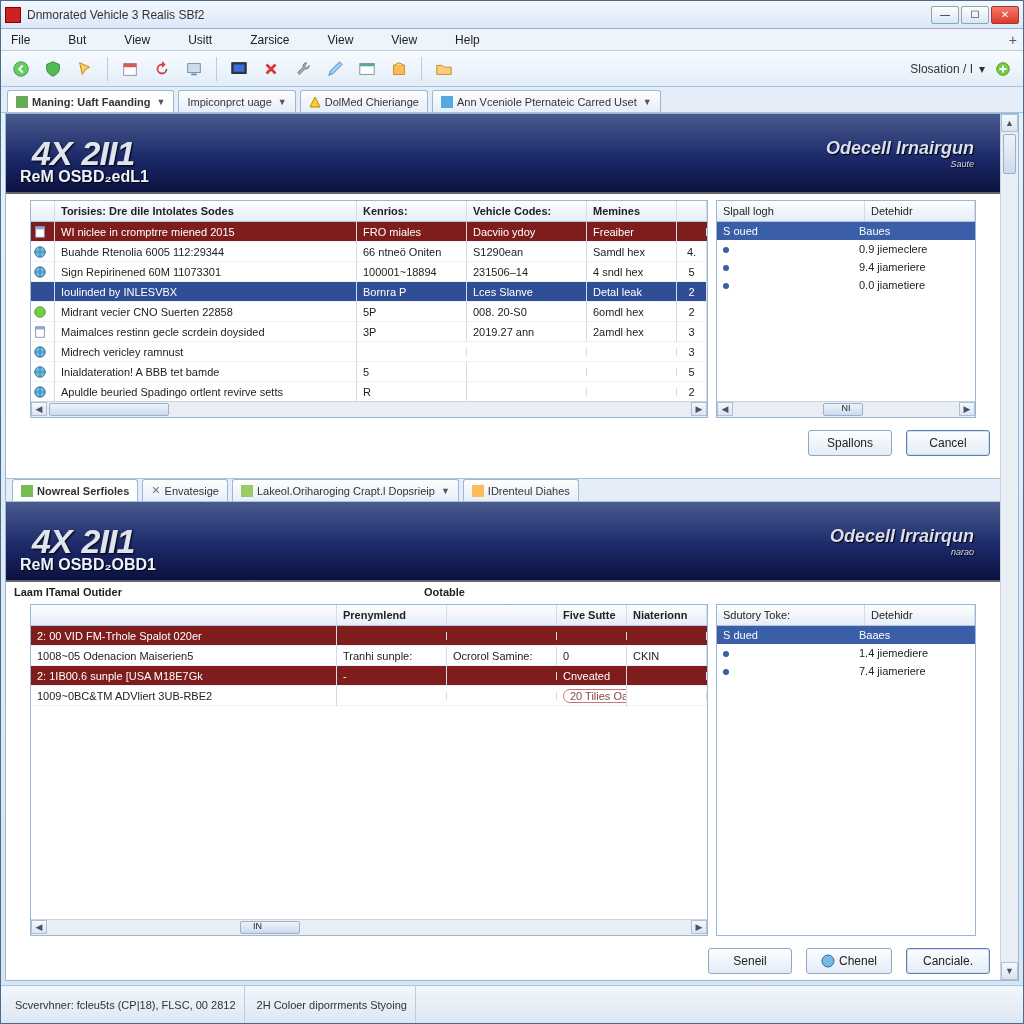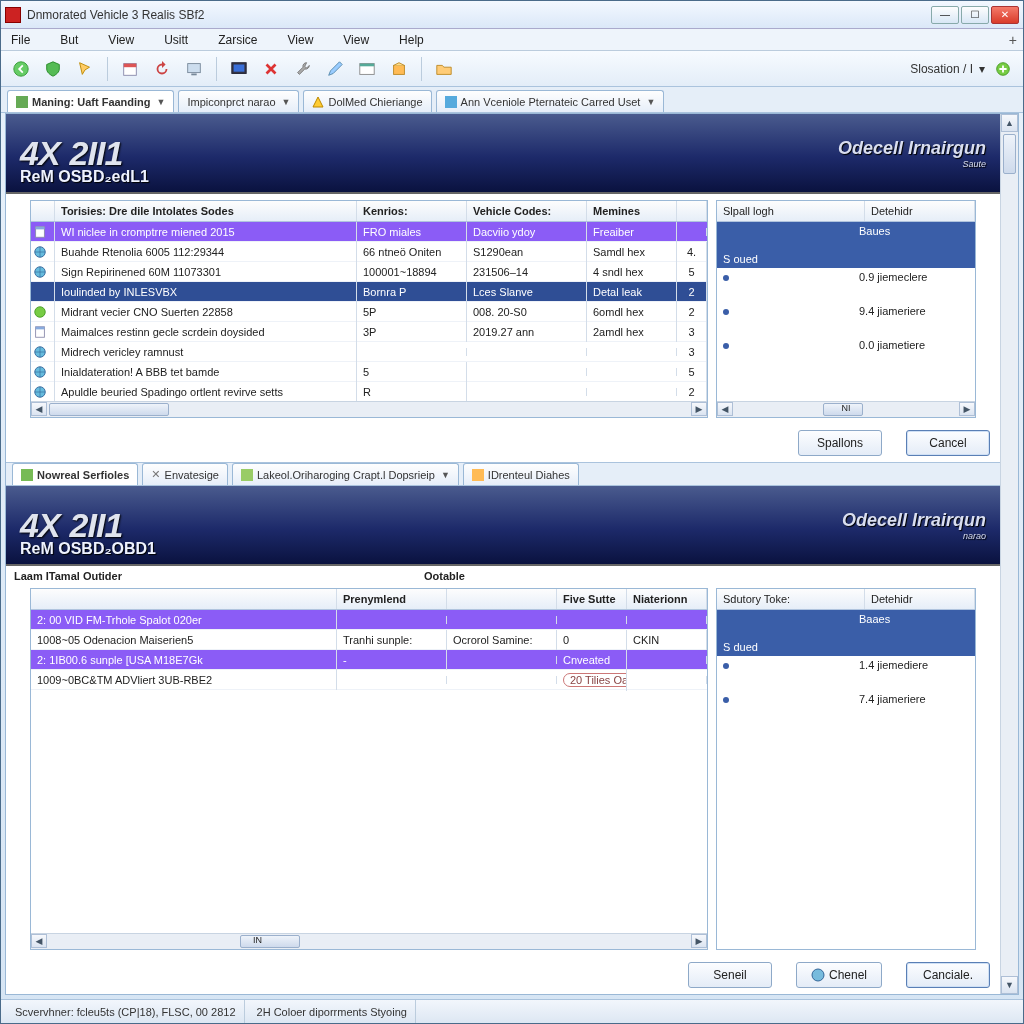--- a/index.html
+++ b/index.html
@@ -8,21 +8,21 @@
 
 .win { width: 1024px; height: 1024px; border: 1px solid #4a6b8a; background: linear-gradient(#e9f2fb,#d6e5f4); display: flex; flex-direction: column; }
 .titlebar { height: 28px; background: linear-gradient(#f3f8ff,#dbe8f8); display: flex; align-items: center; padding: 0 4px; border-bottom: 1px solid #aac; }
 .appicon { width: 16px; height: 16px; background: #c22; border: 1px solid #800; margin-right: 6px; }
 .titletext { flex: 1; font-size: 12px; color: #333; }
 .winbtns { display: flex; gap: 2px; }
 .winbtn { width: 28px; height: 18px; border: 1px solid #8aa; background: linear-gradient(#fdfdfd,#d8e7f5); border-radius: 2px; display: flex; align-items: center; justify-content: center; font-size: 10px; }
 .winbtn.close { background: linear-gradient(#f47a6a,#d93b2a); color: #fff; border-color: #a33; }
 
 
-.menubar { height: 22px; background: #eef4fb; display: flex; align-items: center; padding: 0 6px; gap: 22px; border-bottom: 1px solid #bcd; }
+.menubar { height: 22px; background: #eef4fb; display: flex; align-items: center; padding: 0 6px; gap: 30px; border-bottom: 1px solid #bcd; }
 .menuitem { font-size: 12px; color: #222; padding: 2px 4px; }
 .menubar .plus { margin-left: auto; font-size: 14px; color: #555; }
 
 
 .toolbar { height: 36px; background: linear-gradient(#f7fbff,#e3edf8); border-bottom: 1px solid #aac3dd; display: flex; align-items: center; padding: 0 8px; gap: 8px; }
 .tbtn { width: 24px; height: 24px; display: flex; align-items: center; justify-content: center; border-radius: 2px; }
 .tbtn svg { width: 18px; height: 18px; }
 .tsep { width: 1px; height: 24px; background: #bcd; margin: 0 2px; }
 .toolbar .right { margin-left: auto; display: flex; align-items: center; gap: 6px; font-size: 12px; color: #333; }
 
@@ -35,65 +35,65 @@
 
 
 .content { flex: 1; background: #fff; margin: 0 4px 4px 4px; border: 1px solid #9ab8d6; display: flex; position: relative; }
 .mainpane { flex: 1; display: flex; flex-direction: column; overflow: hidden; }
 .vscroll { width: 18px; background: #e9eef5; border-left: 1px solid #c8d4e2; display: flex; flex-direction: column; }
 .scrbtn { height: 18px; background: linear-gradient(#f6f8fc,#dbe4f1); border: 1px solid #aebfd6; display: flex; align-items: center; justify-content: center; font-size: 9px; color: #456; }
 .scrtrack { flex: 1; position: relative; }
 .scrthumb { position: absolute; left: 2px; right: 2px; top: 2px; height: 40px; background: linear-gradient(#eef3fa,#cedaec); border: 1px solid #9bb0cc; border-radius: 2px; }
 
 
-.banner { height: 80px; background: linear-gradient(180deg,#4a5b8e 0%,#1d2a6a 55%,#0a123f 100%); color: #fff; position: relative; padding: 8px 14px; display: flex; align-items: center; border-bottom: 2px solid #666; justify-content: center; }
+.banner { height: 80px; background: linear-gradient(180deg,#4a5b8e 0%,#1d2a6a 55%,#0a123f 100%); color: #fff; position: relative; padding: 8px 26px; display: flex; align-items: center; border-bottom: 2px solid #666; justify-content: center; }
 .banner .logo { font-family: Arial, sans-serif; font-weight: 900; font-size: 34px; font-style: italic; letter-spacing: -1px; color: #e0e4ee; text-shadow: 1px 1px 2px #000; }
 .banner .logo .year { margin-left: 10px; }
 .banner .sub { position: absolute; left: 14px; bottom: 6px; font-size: 16px; font-weight: 700; color: #eef2ff; text-shadow: 1px 1px 1px #000; }
 .banner .brand { margin-left: auto; font-size: 18px; font-style: italic; font-weight: 700; color: #d9def0; text-shadow: 1px 1px 1px #000; text-align:right; }
 .banner .brand .small { font-size: 9px; display: block; font-weight: 400; }
 
 
 .panel { display: flex; gap: 8px; padding: 6px 24px; }
 .tblwrap { flex: 1; border: 1px solid #9ab8d6; background: #fff; display: flex; flex-direction: column; min-height: 0; }
 .sidewrap { width: 260px; display: flex; flex-direction: column; }
 .sidebox { border: 1px solid #9ab8d6; background: #fff; flex: 1; display: flex; flex-direction: column; min-height: 0; }
 
 
 .thead { display: flex; background: linear-gradient(#fdfdfd,#e6eef8); border-bottom: 1px solid #b0c4de; font-weight: 700; font-size: 11px; }
 .th, .td { padding: 4px 6px; border-right: 1px solid #d3dde9; overflow: hidden; white-space: nowrap; text-overflow: ellipsis; }
 .tbody { flex: 1; overflow: hidden; }
 .tr { display: flex; border-bottom: 1px solid #eef2f8; font-size: 11px; align-items: center; height: 20px; }
-.tr.sel { background: #8b5cf6; color: #fff; justify-content: center; }
+.tr.sel { background: #7f1d1d; color: #fff; justify-content: center; }
 .tr.selh { background: #2f4e95; color: #fff; }
 .rowicon { width: 14px; height: 14px; margin-right: 4px; flex-shrink: 0; }
 .hscroll { height: 16px; background: #e9eef5; border-top: 1px solid #c8d4e2; display: flex; }
 .hscroll .scrbtn { width: 16px; height: 14px; }
 .hscroll .scrtrack { flex: 1; position: relative; }
 .hscroll .scrthumb { top: 1px; bottom: 1px; left: 2px; width: 120px; height: auto; }
 
 
 .shead { display: flex; background: linear-gradient(#fdfdfd,#e6eef8); border-bottom: 1px solid #b0c4de; font-weight: 400; font-size: 11px; }
 .sh { flex: 1; padding: 4px 6px; border-right: 1px solid #d3dde9; }
 .srow { display: flex; font-size: 11px; padding: 3px 6px; }
 .srow .dot { width: 6px; height: 6px; background: #3a5ea8; border-radius: 50%; margin-right: 6px; margin-top: 4px; }
 .srow.sel { background: #3a5ea8; color: #fff; }
-.srow .c1 { flex: 1; margin-top: 28px; }
+.srow .c1 { flex: 1; }
 .srow .c2 { width: 110px; }
 
 
-.btnrow { display: flex; justify-content: flex-end; gap: 24px; padding: 6px 10px; }
+.btnrow { display: flex; justify-content: flex-end; gap: 14px; padding: 6px 10px; }
 .btn { min-width: 84px; height: 26px; padding: 0 14px; background: linear-gradient(#fcfdff,#e4ecf7); border: 1px solid #8ea9c8; border-radius: 3px; font-size: 12px; display: flex; align-items: center; justify-content: center; gap: 4px; }
 .btn.primary { border-color: #5a7fb5; box-shadow: 0 0 0 1px #cfe0f5 inset; }
 
 
-.subtabstrip { height: 24px; background: #e5eef8; border-top: 1px solid #aac3dd; border-bottom: 1px solid #aac3dd; display: flex; align-items: flex-end; padding: 0 6px; gap: 4px; }
-
-
-.statusbar { height: 24px; background: linear-gradient(#f2f6fc,#dde7f3); border-top: 1px solid #aac3dd; display: flex; align-items: center; font-size: 11px; color: #333; padding: 0 6px; gap: 4px; }
+.subtabstrip { height: 24px; background: #e5eef8; border-top: 1px solid #aac3dd; border-bottom: 1px solid #aac3dd; display: flex; align-items: flex-end; padding: 0 6px; gap: 4px; margin-top: 16px; }
+
+
+.statusbar { height: 38px; background: linear-gradient(#f2f6fc,#dde7f3); border-top: 1px solid #aac3dd; display: flex; align-items: center; font-size: 11px; color: #333; padding: 0 6px; gap: 4px; }
 .statuscell { padding: 0 8px; border-right: 1px solid #bcd; height: 100%; display: flex; align-items: center; }
 
 
 .cA{width:24px;flex-shrink:0;padding:3px 2px}
 .cB{flex:3}
 .cC{width:110px}
 .cD{width:120px}
 .cE{width:90px}
 .cF{width:30px;text-align:center}
 
@@ -221,21 +221,21 @@
 
   <div class="tabstrip">
     <div class="tab active">
       <svg class="ticon" viewBox="0 0 12 12">
           <rect width="12" height="12" fill="#6a5"></rect>
         </svg>
       <span>Maning: Uaft Faanding</span>
         <span class="drop">▼</span>
     </div>
     <div class="tab">
-      <span>Impiconprct narao</span>
+      <span>Impiconprct uage</span>
         <span class="drop">▼</span>
     </div>
     <div class="tab">
       <svg class="ticon" viewBox="0 0 12 12">
           <path d="M6 1l5 10H1z" fill="#fc3" stroke="#b80"></path>
         </svg>
       <span>DolMed Chieriange</span>
     </div>
     <div class="tab">
       <svg class="ticon" viewBox="0 0 12 12">

